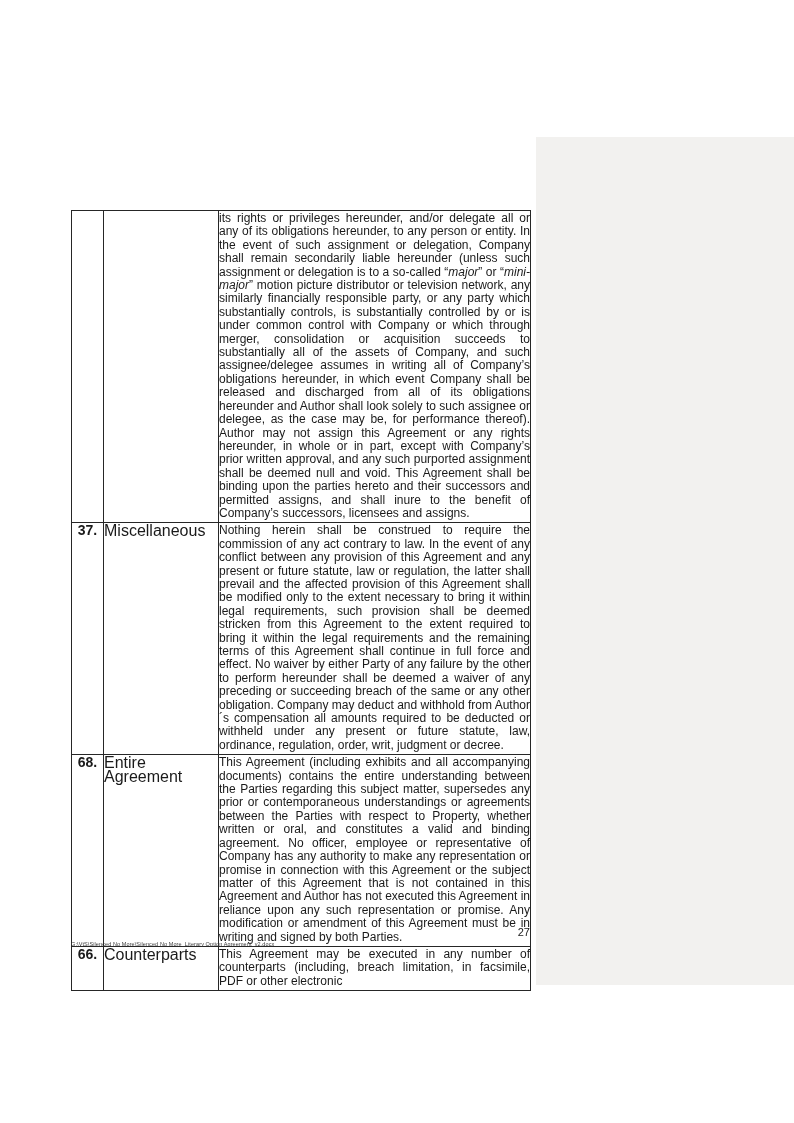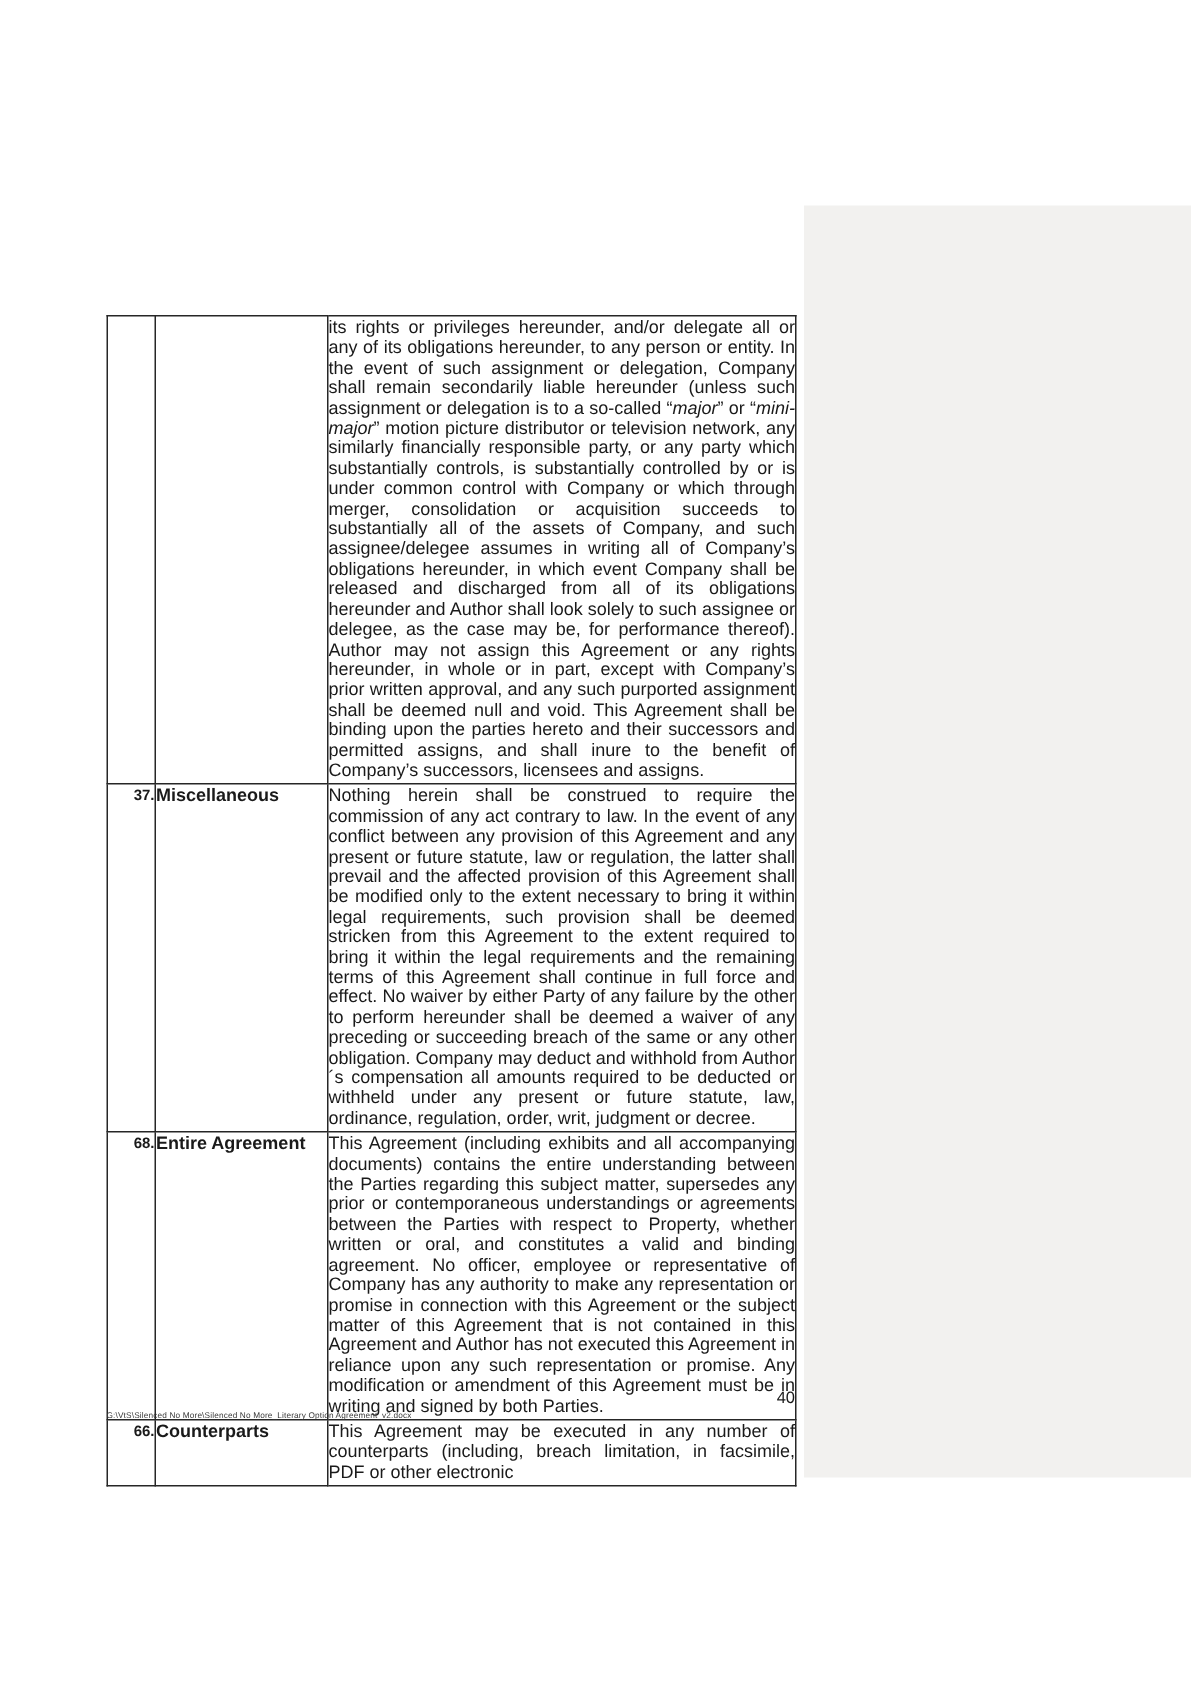--- a/index.html
+++ b/index.html
@@ -31,32 +31,32 @@
     border-collapse: collapse;
     table-layout: fixed;
   }
   table.agreement td {
     border: 1px solid #262626;
     vertical-align: top;
     padding: 1px 0 2px 0;
   }
   td.cell-num {
     width: 32px;
-    text-align: right;
+    text-align: center;
     padding-right: 4px;
     font-weight: bold;
-    font-size: 10px;
+    font-size: 14px;
     line-height: 13.4px;
   }
   td.cell-label {
     width: 115px;
     padding-left: 6px;
     padding-right: 4px;
-    font-weight: bold;
-    font-size: 12px;
+    font-weight: normal;
+    font-size: 16px;
     line-height: 13.4px;
   }
   td.cell-text {
     width: 312px;
     padding-left: 6px;
     padding-right: 5px;
   }
   td.cell-text p {
     margin: 0;
     font-size: 12px;
@@ -123,14 +123,14 @@
   <tr>
     <td class="cell-num">66.</td>
     <td class="cell-label">Counterparts</td>
     <td class="cell-text">
           <p><span>This Agreement may be executed in any number of counterparts (including, breach limitation, in facsimile, PDF or other electronic</span></p>
         </td>
   </tr>
 </tbody>
 </table>
 
-<div class="page-number">40</div>
+<div class="page-number">27</div>
 <div class="footer-path">G:\VtS\Silenced No More\Silenced No More_Literary Option Agreement_v2.docx</div>
 
 </body></html>

